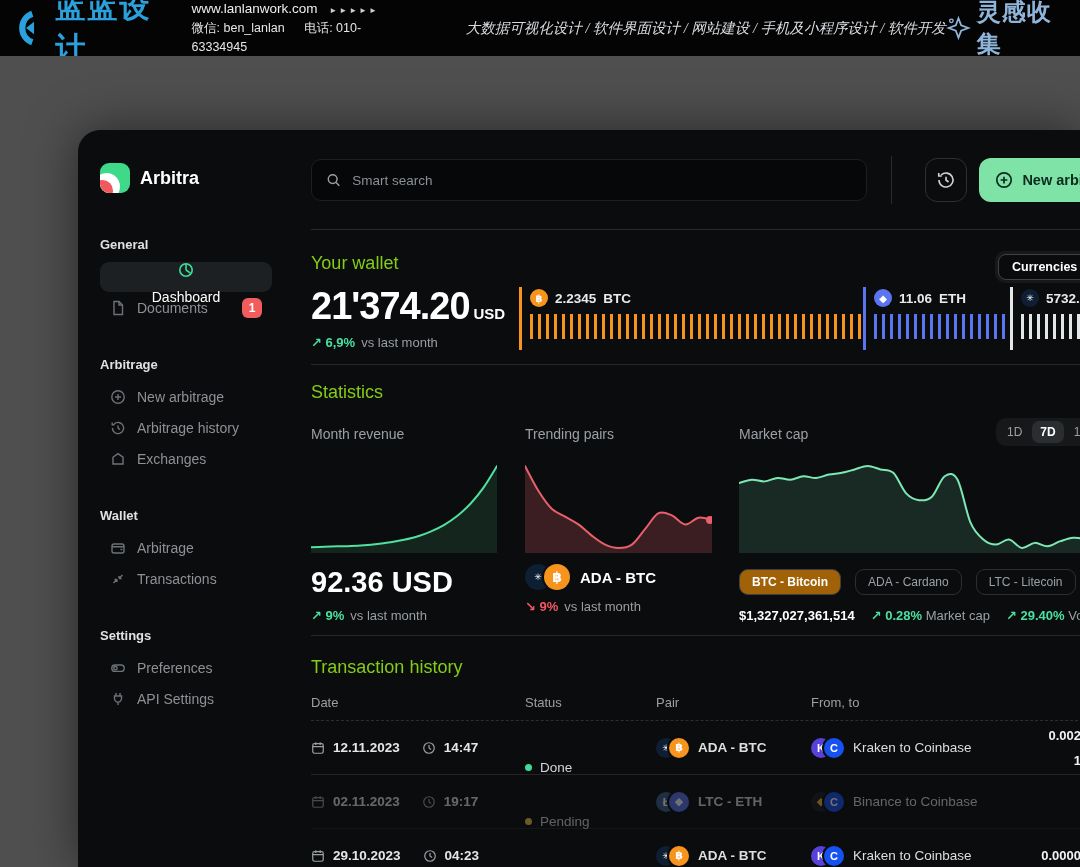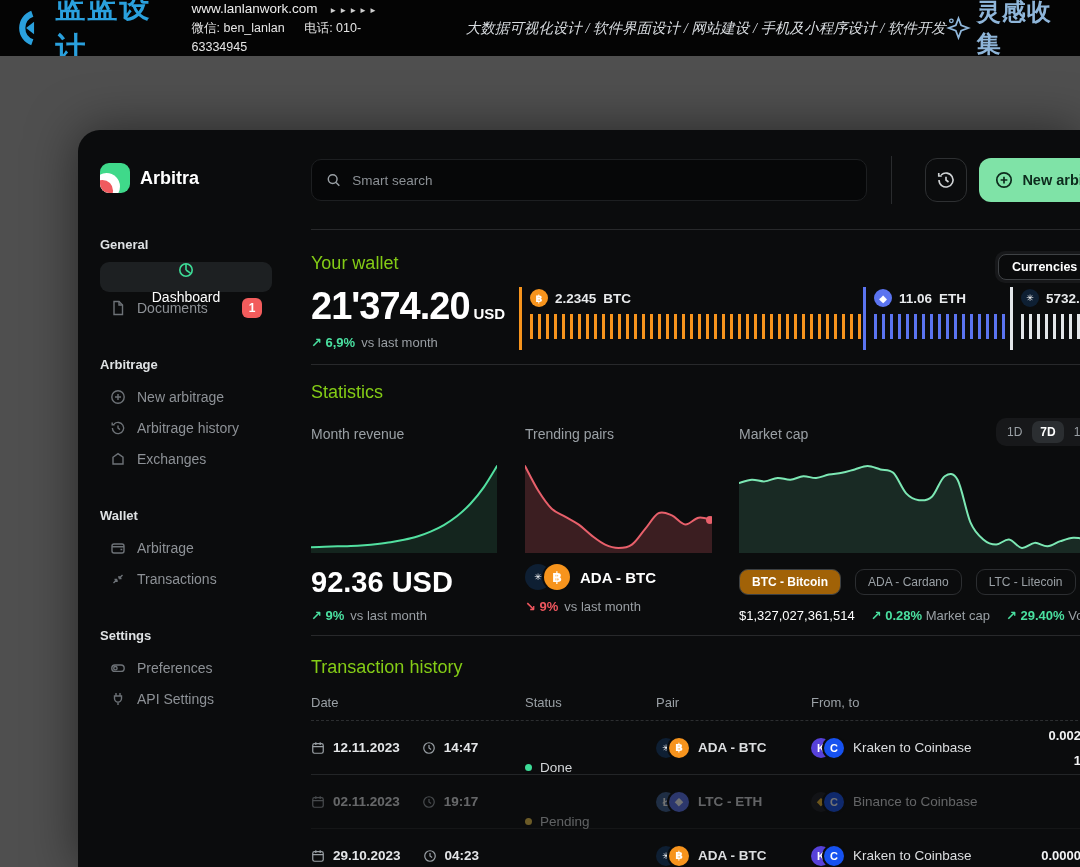--- a/index.html
+++ b/index.html
@@ -106,21 +106,21 @@
   .pair-row { margin-top:7px; display:flex; align-items:center; }
   .pair-name { margin-left:10px; color:#fff; font-size:15px; font-weight:bold; }
   .mini-chg { margin-top:9px; font-size:13px; color:#9a9fa4; display:flex; gap:6px; }
   .tabs { position:absolute; left:257px; top:-8px; display:flex; gap:2px; background:#17181a; border-radius:10px; padding:3px; }
   .tab { font-size:12px; padding:4px 8px; border-radius:7px; color:#9aa0a5; cursor:pointer; }
   .tab.active { background:#2b2e31; color:#fff; font-weight:bold; }
   .pill-row { display:flex; gap:14px; margin-top:12px; }
   .pill { border:1px solid #2c2e31; border-radius:9px; padding:5px 12px; font-size:12px; color:#9aa0a5; white-space:nowrap; cursor:pointer; }
   .pill.active { background:#a16207; border-color:#3c4043; color:#fff; font-weight:bold; }
   .mc-stats { display:flex; gap:16px; margin-top:13px; font-size:13px; color:#9aa0a5; white-space:nowrap; align-items:center; }
-  .mc-cap { color:#fff; font-weight:normal; }
+  .mc-cap { color:#fff; font-weight:bold; }
   .div3 { margin-top:12px; }
 
   
   .tx-title { margin-top:21px; }
   .tx-head { display:flex; margin-top:17px; padding-bottom:10px; border-bottom:1px dashed #2c2e30;
     width:832px; color:#9aa0a5; font-size:13px; }
   .th-date { width:214px; } .th-status { width:131px; } .th-pair { width:155px; } .th-from { width:210px; }
   .tx-row { position:relative; display:flex; align-items:center; height:54px; border-bottom:1px solid #232527; width:832px; }
   .tx-row.dim { opacity:.42; }
   .td-date { width:214px; display:flex; align-items:center; gap:8px; color:#e4e6e8; font-size:13.5px; font-weight:bold; }

